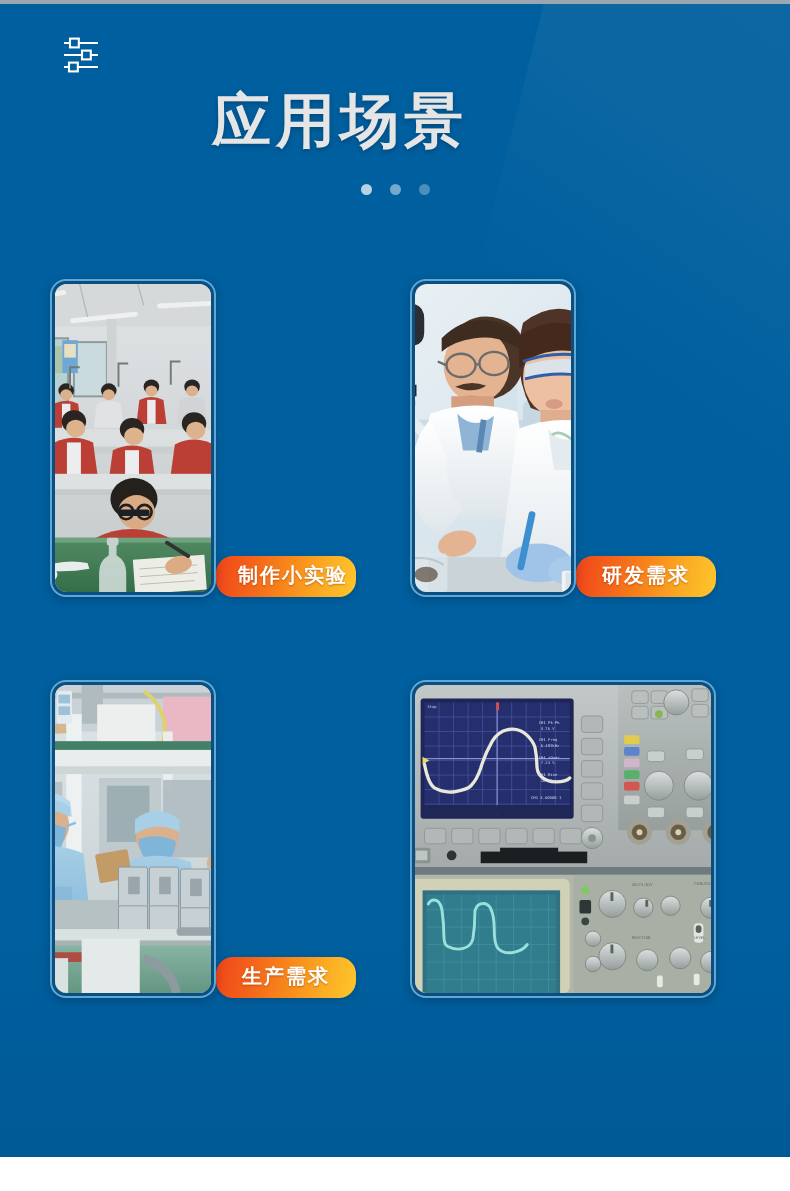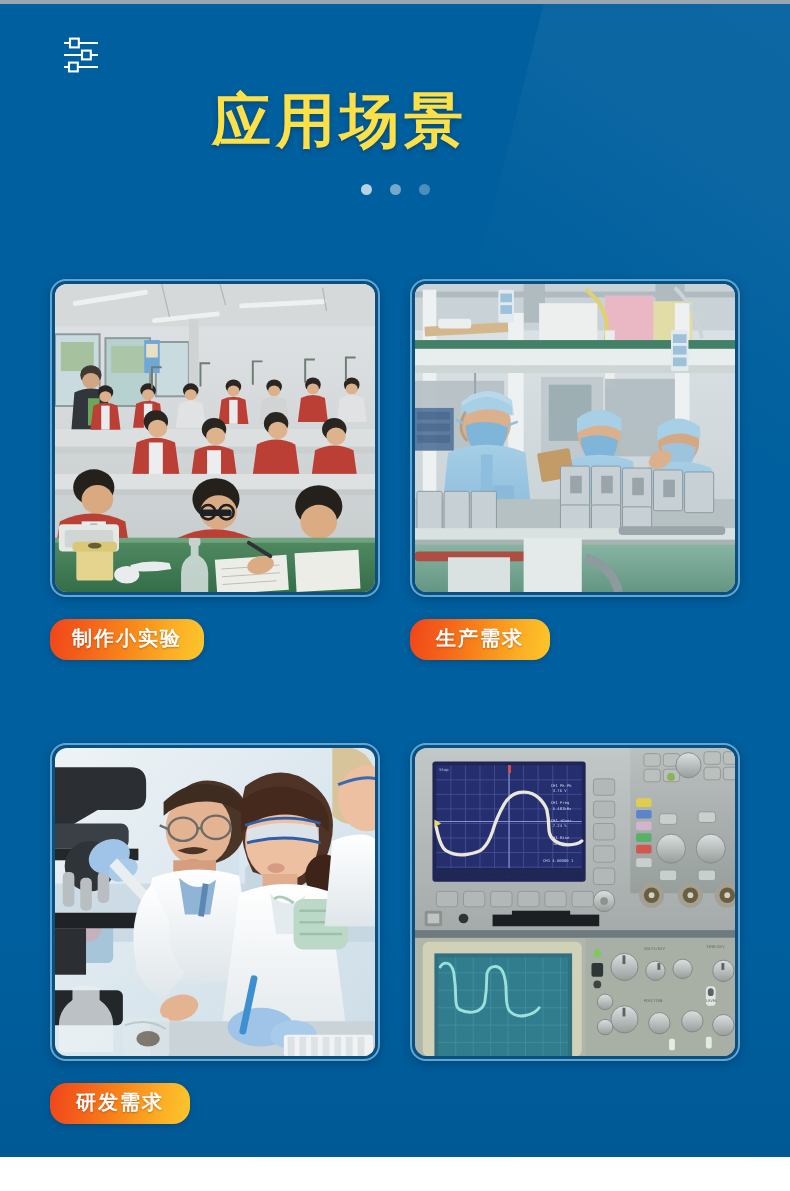--- a/index.html
+++ b/index.html
@@ -43,21 +43,21 @@
 
   
   .sliders-icon {
     position:absolute; left:62px; top:32px;
     width:38px; height:38px;
     z-index:4;
   }
   .page-title {
     position:absolute; left:0; top:88px; width:680px;
     text-align:center;
-    color:#fde047;
+    color:#e5e5e5;
     font-size:59px;
     font-weight:bold;
     letter-spacing:5px;
     line-height:1;
     text-shadow:0 2px 5px rgba(0,28,54,0.35);
     z-index:3;
   }
   .dots {
     position:absolute; left:0; top:180px; width:790px;
     display:flex; justify-content:center; align-items:center; gap:18px;
@@ -72,21 +72,21 @@
   .grid {
     position:absolute; left:0; top:275px; width:790px;
     display:grid;
     grid-template-columns:330px 330px;
     grid-template-rows:auto auto;
     justify-content:center;
     column-gap:30px;
     row-gap:83px;
     z-index:3;
   }
-  .card { width:306px; display:flex; flex-direction:column; align-items:flex-start; }
+  .card { width:306px; display:flex; flex-direction:row; align-items:flex-end; }
   .photo-frame {
     width:330px; height:318px;
     border:2px solid #5fa8d6;
     border-radius:16px;
     background:#0a4f80;
     overflow:hidden;
     position:relative;
     box-shadow:0 3px 10px rgba(0,25,50,0.28);
   }
   .photo { position:absolute; inset:3px; border-radius:12px; overflow:hidden; }
@@ -342,20 +342,169 @@
           </div>
         </div>
         <div class="tag">制作小实验</div>
       </div>
 
       <div class="card">
         <div class="photo-frame">
           <div class="photo">
             <svg viewBox="0 0 330 318" preserveAspectRatio="xMidYMid slice" xmlns="http://www.w3.org/2000/svg">
               <defs>
+                <linearGradient id="c2bg" x1="0" y1="0" x2="1" y2="1">
+                  <stop offset="0" stop-color="#eef3f6"></stop>
+                    <stop offset="0.5" stop-color="#dbe7ee"></stop>
+                    <stop offset="1" stop-color="#cddde7"></stop>
+                </linearGradient>
+                <linearGradient id="coat" x1="0" y1="0" x2="0" y2="1">
+                  <stop offset="0" stop-color="#ffffff"></stop>
+                    <stop offset="1" stop-color="#dfe6ea"></stop>
+                </linearGradient>
+              </defs>
+              <rect width="330" height="318" fill="url(#c2bg)"></rect>
+
+              <g opacity="0.55">
+                <rect x="0" y="140" width="330" height="60" fill="#bcd0dd"></rect>
+                <rect x="150" y="92" width="40" height="60" rx="8" fill="#cfe0ea"></rect>
+                <rect x="196" y="120" width="30" height="48" rx="6" fill="#b9ccd9"></rect>
+                <rect x="0" y="176" width="60" height="46" rx="6" fill="#7aa8c8"></rect>
+                <circle cx="34" cy="186" r="14" fill="#d46a6a" opacity="0.6"></circle>
+                <rect x="236" y="88" width="94" height="82" rx="8" fill="#d7e5ed"></rect>
+                <rect x="256" y="102" width="18" height="54" rx="4" fill="#c2d4df"></rect>
+                <rect x="286" y="106" width="16" height="50" rx="4" fill="#c2d4df"></rect>
+              </g>
+
+              <g fill="#2b2f33">
+                <path d="M0 20 l78 0 q16 0 16 16 l0 14 q0 14 -16 14 l-34 0 -44 26 z"></path>
+                <rect x="-10" y="78" width="86" height="26" rx="8" fill="#3a4045"></rect>
+                <rect x="-10" y="104" width="96" height="12" fill="#23272a"></rect>
+
+                <circle cx="36" cy="122" r="26" fill="#2f3438"></circle>
+                <g fill="#b9bec2">
+                  <rect x="8" y="128" width="12" height="36" rx="5"></rect>
+                  <rect x="26" y="134" width="12" height="34" rx="5"></rect>
+                  <rect x="44" y="128" width="12" height="32" rx="5"></rect>
+                </g>
+                <rect x="-12" y="170" width="104" height="16" rx="3" fill="#1f2326"></rect>
+                <rect x="-12" y="186" width="44" height="48" fill="#2b2f33"></rect>
+                <rect x="-16" y="250" width="86" height="36" rx="6" fill="#23272a"></rect>
+              </g>
+
+              <g>
+                <ellipse cx="56" cy="112" rx="22" ry="17" fill="#9fc4e8" transform="rotate(-25 56 112)"></ellipse>
+                <ellipse cx="70" cy="126" rx="16" ry="11" fill="#a9cbea" transform="rotate(-25 70 126)"></ellipse>
+                <path d="M64 114 L106 160 l-8 7 L56 122 z" fill="#e9eef1"></path>
+                <path d="M100 152 l16 20 -9 7 -16 -20 z" fill="#e2e55a"></path>
+                <path d="M106 166 l10 12 -6 5 -10 -12 z" fill="#d8db3c"></path>
+              </g>
+
+              <g>
+                <path d="M118 58 q22 -32 54 -22 q30 10 26 42 q-4 32 -30 40 q-28 8 -44 -16 z" fill="#4a3527"></path>
+                <ellipse cx="148" cy="84" rx="34" ry="38" fill="#e3b392"></ellipse>
+                <path d="M112 56 q26 -26 60 -16 q26 8 24 30 q-22 -18 -50 -14 q-22 3 -34 14 z" fill="#3f2c20"></path>
+
+                <g fill="none" stroke="#6b6b6b" stroke-width="2.4">
+                  <ellipse cx="132" cy="84" rx="15" ry="12"></ellipse>
+                  <ellipse cx="166" cy="82" rx="15" ry="12"></ellipse>
+                  <line x1="147" y1="83" x2="151" y2="83"></line>
+                  <line x1="117" y1="84" x2="108" y2="80"></line>
+                </g>
+
+                <path d="M126 106 q16 -7 32 -1 q-14 9 -32 1 z" fill="#4a3527"></path>
+                <ellipse cx="142" cy="120" rx="10" ry="5" fill="#c98d72"></ellipse>
+
+                <path d="M122 116 l44 0 0 22 -44 0 z" fill="#d49e7f"></path>
+                <path d="M100 134 q44 -16 90 -2 l16 110 -126 0 z" fill="url(#coat)"></path>
+                <path d="M128 134 q18 18 38 2 l-6 36 -26 0 z" fill="#8fb4d6"></path>
+                <rect x="150" y="140" width="6" height="34" fill="#5b87b3" transform="rotate(8 153 157)"></rect>
+
+                <path d="M100 140 q-24 28 -18 74 q4 34 30 46 l22 -28 q-20 -20 -16 -52 z" fill="url(#coat)"></path>
+                <ellipse cx="128" cy="268" rx="20" ry="13" fill="#e3b392" transform="rotate(-14 128 268)"></ellipse>
+              </g>
+
+              <g>
+                <path d="M196 40 q36 -28 70 -2 q28 22 18 62 q-8 32 -34 44 l-46 -16 q-20 -40 -8 -88 z" fill="#4e3326"></path>
+                <ellipse cx="234" cy="96" rx="38" ry="42" fill="#eec0a2"></ellipse>
+                <path d="M192 54 q36 -26 74 -4 q20 12 16 36 q-26 -22 -58 -16 q-22 4 -32 18 z" fill="#45291d"></path>
+
+                <g>
+                  <path d="M198 84 q36 -12 74 -2 l0 14 q-38 -8 -74 2 z" fill="#d7e7f4" opacity="0.85"></path>
+                  <g fill="none" stroke="#2f5fa8" stroke-width="3">
+                    <path d="M196 80 q38 -14 78 -2"></path>
+                    <path d="M198 98 q38 -10 76 0"></path>
+                  </g>
+                </g>
+                <ellipse cx="228" cy="124" rx="9" ry="5" fill="#d79a82"></ellipse>
+                <path d="M214 130 l36 0 0 24 -36 0 z" fill="#e0ae8e"></path>
+
+                <ellipse cx="278" cy="132" rx="20" ry="22" fill="#3e2418"></ellipse>
+                <path d="M190 150 q46 -18 92 -2 l22 170 -136 0 z" fill="url(#coat)"></path>
+
+                <path d="M222 150 q16 20 36 2 l-8 40 -22 0 z" fill="#e4ebee"></path>
+
+                <g>
+                  <rect x="246" y="156" width="56" height="52" rx="10" fill="#bcd9c7"></rect>
+                  <g stroke="#9cc1ab" stroke-width="2.6" fill="none">
+                    <line x1="252" y1="168" x2="296" y2="168"></line>
+                    <line x1="252" y1="180" x2="296" y2="180"></line>
+                    <line x1="252" y1="192" x2="296" y2="192"></line>
+                  </g>
+                  <path d="M246 160 q-14 -10 -20 -4" stroke="#a9cbb7" stroke-width="3" fill="none"></path>
+                </g>
+              </g>
+
+              <g>
+                <path d="M286 0 q34 -6 44 24 l0 44 q-24 20 -44 2 z" fill="#d8c49a"></path>
+                <ellipse cx="322" cy="52" rx="30" ry="34" fill="#eec0a2"></ellipse>
+                <g fill="none" stroke="#3a6ab0" stroke-width="3">
+                  <path d="M292 38 q30 -12 44 -4"></path>
+                </g>
+                <path d="#"></path>
+                <path d="M286 96 q30 -12 44 -2 l0 90 -52 0 z" fill="url(#coat)"></path>
+              </g>
+
+              <g>
+                <rect x="98" y="282" width="232" height="36" fill="#c9d3d8"></rect>
+                <ellipse cx="212" cy="288" rx="34" ry="20" fill="#9fc4e8"></ellipse>
+                <ellipse cx="246" cy="296" rx="24" ry="15" fill="#a9cbea"></ellipse>
+                <rect x="196" y="234" width="7" height="62" rx="3" fill="#3e8fd0" transform="rotate(12 199 265)"></rect>
+
+                <g>
+                  <rect x="236" y="296" width="92" height="22" rx="3" fill="#f0f2f3"></rect>
+                  <g fill="#dde2e5">
+                    <rect x="240" y="298" width="7" height="20"></rect>
+                      <rect x="252" y="298" width="7" height="20"></rect>
+                    <rect x="264" y="298" width="7" height="20"></rect>
+                      <rect x="276" y="298" width="7" height="20"></rect>
+                    <rect x="288" y="298" width="7" height="20"></rect>
+                      <rect x="300" y="298" width="7" height="20"></rect>
+                    <rect x="312" y="298" width="7" height="20"></rect>
+                  </g>
+                </g>
+
+                <g opacity="0.9">
+                  <path d="M18 248 q14 -6 28 0 l0 12 q14 10 14 26 l0 28 -56 0 0 -28 q0 -16 14 -26 z" fill="#eaf0f3" opacity="0.85"></path>
+                  <rect x="70" y="278" width="48" height="40" rx="4" fill="#dfe8ec" opacity="0.8"></rect>
+                  <path d="M72 286 q24 -8 42 4" stroke="#b8c6cd" stroke-width="2" fill="none"></path>
+                  <ellipse cx="96" cy="300" rx="12" ry="8" fill="#4a3a2a" opacity="0.7"></ellipse>
+                </g>
+              </g>
+            </svg>
+          </div>
+        </div>
+        <div class="tag">研发需求</div>
+      </div>
+
+      <div class="card">
+        <div class="photo-frame">
+          <div class="photo">
+            <svg viewBox="0 0 330 318" preserveAspectRatio="xMidYMid slice" xmlns="http://www.w3.org/2000/svg">
+              <defs>
                 <linearGradient id="c3bg" x1="0" y1="0" x2="0" y2="1">
                   <stop offset="0" stop-color="#e4e8ea"></stop>
                     <stop offset="1" stop-color="#c6d0d3"></stop>
                 </linearGradient>
                 <linearGradient id="c3floor" x1="0" y1="0" x2="0" y2="1">
                   <stop offset="0" stop-color="#8db9a6"></stop>
                     <stop offset="1" stop-color="#62957f"></stop>
                 </linearGradient>
                 <linearGradient id="c3uni" x1="0" y1="0" x2="0" y2="1">
                   <stop offset="0" stop-color="#a8d0e8"></stop>
@@ -489,169 +638,20 @@
                 <rect x="112" y="262" width="60" height="56" fill="#e9eceb"></rect>
                 <rect x="34" y="282" width="64" height="36" fill="#dfe4e3"></rect>
                 <path d="M176 282 q28 10 34 36" stroke="#8e9a9e" stroke-width="9" fill="none"></path>
                 <rect x="210" y="250" width="110" height="9" rx="4" fill="#9aa5a9"></rect>
               </g>
               <rect width="330" height="318" fill="#86a9c4" opacity="0.05"></rect>
             </svg>
           </div>
         </div>
         <div class="tag">生产需求</div>
-      </div>
-
-      <div class="card">
-        <div class="photo-frame">
-          <div class="photo">
-            <svg viewBox="0 0 330 318" preserveAspectRatio="xMidYMid slice" xmlns="http://www.w3.org/2000/svg">
-              <defs>
-                <linearGradient id="c2bg" x1="0" y1="0" x2="1" y2="1">
-                  <stop offset="0" stop-color="#eef3f6"></stop>
-                    <stop offset="0.5" stop-color="#dbe7ee"></stop>
-                    <stop offset="1" stop-color="#cddde7"></stop>
-                </linearGradient>
-                <linearGradient id="coat" x1="0" y1="0" x2="0" y2="1">
-                  <stop offset="0" stop-color="#ffffff"></stop>
-                    <stop offset="1" stop-color="#dfe6ea"></stop>
-                </linearGradient>
-              </defs>
-              <rect width="330" height="318" fill="url(#c2bg)"></rect>
-
-              <g opacity="0.55">
-                <rect x="0" y="140" width="330" height="60" fill="#bcd0dd"></rect>
-                <rect x="150" y="92" width="40" height="60" rx="8" fill="#cfe0ea"></rect>
-                <rect x="196" y="120" width="30" height="48" rx="6" fill="#b9ccd9"></rect>
-                <rect x="0" y="176" width="60" height="46" rx="6" fill="#7aa8c8"></rect>
-                <circle cx="34" cy="186" r="14" fill="#d46a6a" opacity="0.6"></circle>
-                <rect x="236" y="88" width="94" height="82" rx="8" fill="#d7e5ed"></rect>
-                <rect x="256" y="102" width="18" height="54" rx="4" fill="#c2d4df"></rect>
-                <rect x="286" y="106" width="16" height="50" rx="4" fill="#c2d4df"></rect>
-              </g>
-
-              <g fill="#2b2f33">
-                <path d="M0 20 l78 0 q16 0 16 16 l0 14 q0 14 -16 14 l-34 0 -44 26 z"></path>
-                <rect x="-10" y="78" width="86" height="26" rx="8" fill="#3a4045"></rect>
-                <rect x="-10" y="104" width="96" height="12" fill="#23272a"></rect>
-
-                <circle cx="36" cy="122" r="26" fill="#2f3438"></circle>
-                <g fill="#b9bec2">
-                  <rect x="8" y="128" width="12" height="36" rx="5"></rect>
-                  <rect x="26" y="134" width="12" height="34" rx="5"></rect>
-                  <rect x="44" y="128" width="12" height="32" rx="5"></rect>
-                </g>
-                <rect x="-12" y="170" width="104" height="16" rx="3" fill="#1f2326"></rect>
-                <rect x="-12" y="186" width="44" height="48" fill="#2b2f33"></rect>
-                <rect x="-16" y="250" width="86" height="36" rx="6" fill="#23272a"></rect>
-              </g>
-
-              <g>
-                <ellipse cx="56" cy="112" rx="22" ry="17" fill="#9fc4e8" transform="rotate(-25 56 112)"></ellipse>
-                <ellipse cx="70" cy="126" rx="16" ry="11" fill="#a9cbea" transform="rotate(-25 70 126)"></ellipse>
-                <path d="M64 114 L106 160 l-8 7 L56 122 z" fill="#e9eef1"></path>
-                <path d="M100 152 l16 20 -9 7 -16 -20 z" fill="#e2e55a"></path>
-                <path d="M106 166 l10 12 -6 5 -10 -12 z" fill="#d8db3c"></path>
-              </g>
-
-              <g>
-                <path d="M118 58 q22 -32 54 -22 q30 10 26 42 q-4 32 -30 40 q-28 8 -44 -16 z" fill="#4a3527"></path>
-                <ellipse cx="148" cy="84" rx="34" ry="38" fill="#e3b392"></ellipse>
-                <path d="M112 56 q26 -26 60 -16 q26 8 24 30 q-22 -18 -50 -14 q-22 3 -34 14 z" fill="#3f2c20"></path>
-
-                <g fill="none" stroke="#6b6b6b" stroke-width="2.4">
-                  <ellipse cx="132" cy="84" rx="15" ry="12"></ellipse>
-                  <ellipse cx="166" cy="82" rx="15" ry="12"></ellipse>
-                  <line x1="147" y1="83" x2="151" y2="83"></line>
-                  <line x1="117" y1="84" x2="108" y2="80"></line>
-                </g>
-
-                <path d="M126 106 q16 -7 32 -1 q-14 9 -32 1 z" fill="#4a3527"></path>
-                <ellipse cx="142" cy="120" rx="10" ry="5" fill="#c98d72"></ellipse>
-
-                <path d="M122 116 l44 0 0 22 -44 0 z" fill="#d49e7f"></path>
-                <path d="M100 134 q44 -16 90 -2 l16 110 -126 0 z" fill="url(#coat)"></path>
-                <path d="M128 134 q18 18 38 2 l-6 36 -26 0 z" fill="#8fb4d6"></path>
-                <rect x="150" y="140" width="6" height="34" fill="#5b87b3" transform="rotate(8 153 157)"></rect>
-
-                <path d="M100 140 q-24 28 -18 74 q4 34 30 46 l22 -28 q-20 -20 -16 -52 z" fill="url(#coat)"></path>
-                <ellipse cx="128" cy="268" rx="20" ry="13" fill="#e3b392" transform="rotate(-14 128 268)"></ellipse>
-              </g>
-
-              <g>
-                <path d="M196 40 q36 -28 70 -2 q28 22 18 62 q-8 32 -34 44 l-46 -16 q-20 -40 -8 -88 z" fill="#4e3326"></path>
-                <ellipse cx="234" cy="96" rx="38" ry="42" fill="#eec0a2"></ellipse>
-                <path d="M192 54 q36 -26 74 -4 q20 12 16 36 q-26 -22 -58 -16 q-22 4 -32 18 z" fill="#45291d"></path>
-
-                <g>
-                  <path d="M198 84 q36 -12 74 -2 l0 14 q-38 -8 -74 2 z" fill="#d7e7f4" opacity="0.85"></path>
-                  <g fill="none" stroke="#2f5fa8" stroke-width="3">
-                    <path d="M196 80 q38 -14 78 -2"></path>
-                    <path d="M198 98 q38 -10 76 0"></path>
-                  </g>
-                </g>
-                <ellipse cx="228" cy="124" rx="9" ry="5" fill="#d79a82"></ellipse>
-                <path d="M214 130 l36 0 0 24 -36 0 z" fill="#e0ae8e"></path>
-
-                <ellipse cx="278" cy="132" rx="20" ry="22" fill="#3e2418"></ellipse>
-                <path d="M190 150 q46 -18 92 -2 l22 170 -136 0 z" fill="url(#coat)"></path>
-
-                <path d="M222 150 q16 20 36 2 l-8 40 -22 0 z" fill="#e4ebee"></path>
-
-                <g>
-                  <rect x="246" y="156" width="56" height="52" rx="10" fill="#bcd9c7"></rect>
-                  <g stroke="#9cc1ab" stroke-width="2.6" fill="none">
-                    <line x1="252" y1="168" x2="296" y2="168"></line>
-                    <line x1="252" y1="180" x2="296" y2="180"></line>
-                    <line x1="252" y1="192" x2="296" y2="192"></line>
-                  </g>
-                  <path d="M246 160 q-14 -10 -20 -4" stroke="#a9cbb7" stroke-width="3" fill="none"></path>
-                </g>
-              </g>
-
-              <g>
-                <path d="M286 0 q34 -6 44 24 l0 44 q-24 20 -44 2 z" fill="#d8c49a"></path>
-                <ellipse cx="322" cy="52" rx="30" ry="34" fill="#eec0a2"></ellipse>
-                <g fill="none" stroke="#3a6ab0" stroke-width="3">
-                  <path d="M292 38 q30 -12 44 -4"></path>
-                </g>
-                <path d="#"></path>
-                <path d="M286 96 q30 -12 44 -2 l0 90 -52 0 z" fill="url(#coat)"></path>
-              </g>
-
-              <g>
-                <rect x="98" y="282" width="232" height="36" fill="#c9d3d8"></rect>
-                <ellipse cx="212" cy="288" rx="34" ry="20" fill="#9fc4e8"></ellipse>
-                <ellipse cx="246" cy="296" rx="24" ry="15" fill="#a9cbea"></ellipse>
-                <rect x="196" y="234" width="7" height="62" rx="3" fill="#3e8fd0" transform="rotate(12 199 265)"></rect>
-
-                <g>
-                  <rect x="236" y="296" width="92" height="22" rx="3" fill="#f0f2f3"></rect>
-                  <g fill="#dde2e5">
-                    <rect x="240" y="298" width="7" height="20"></rect>
-                      <rect x="252" y="298" width="7" height="20"></rect>
-                    <rect x="264" y="298" width="7" height="20"></rect>
-                      <rect x="276" y="298" width="7" height="20"></rect>
-                    <rect x="288" y="298" width="7" height="20"></rect>
-                      <rect x="300" y="298" width="7" height="20"></rect>
-                    <rect x="312" y="298" width="7" height="20"></rect>
-                  </g>
-                </g>
-
-                <g opacity="0.9">
-                  <path d="M18 248 q14 -6 28 0 l0 12 q14 10 14 26 l0 28 -56 0 0 -28 q0 -16 14 -26 z" fill="#eaf0f3" opacity="0.85"></path>
-                  <rect x="70" y="278" width="48" height="40" rx="4" fill="#dfe8ec" opacity="0.8"></rect>
-                  <path d="M72 286 q24 -8 42 4" stroke="#b8c6cd" stroke-width="2" fill="none"></path>
-                  <ellipse cx="96" cy="300" rx="12" ry="8" fill="#4a3a2a" opacity="0.7"></ellipse>
-                </g>
-              </g>
-            </svg>
-          </div>
-        </div>
-        <div class="tag">研发需求</div>
       </div>
 
       <div class="card">
         <div class="photo-frame">
           <div class="photo">
             <svg viewBox="0 0 330 318" preserveAspectRatio="xMidYMid slice" xmlns="http://www.w3.org/2000/svg">
               <defs>
                 <linearGradient id="c4panel" x1="0" y1="0" x2="0" y2="1">
                   <stop offset="0" stop-color="#c8cccb"></stop>
                     <stop offset="1" stop-color="#a8adab"></stop>

